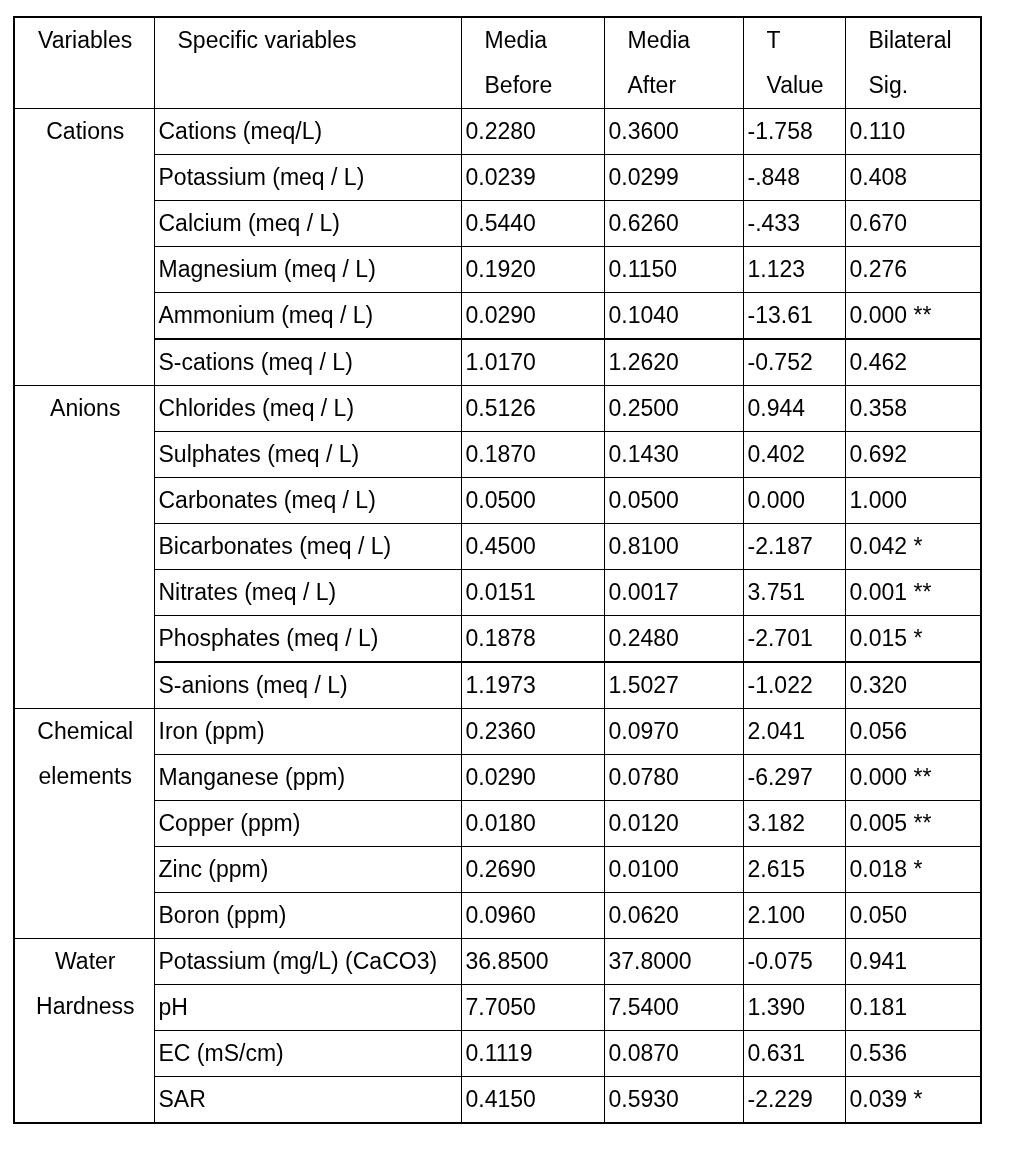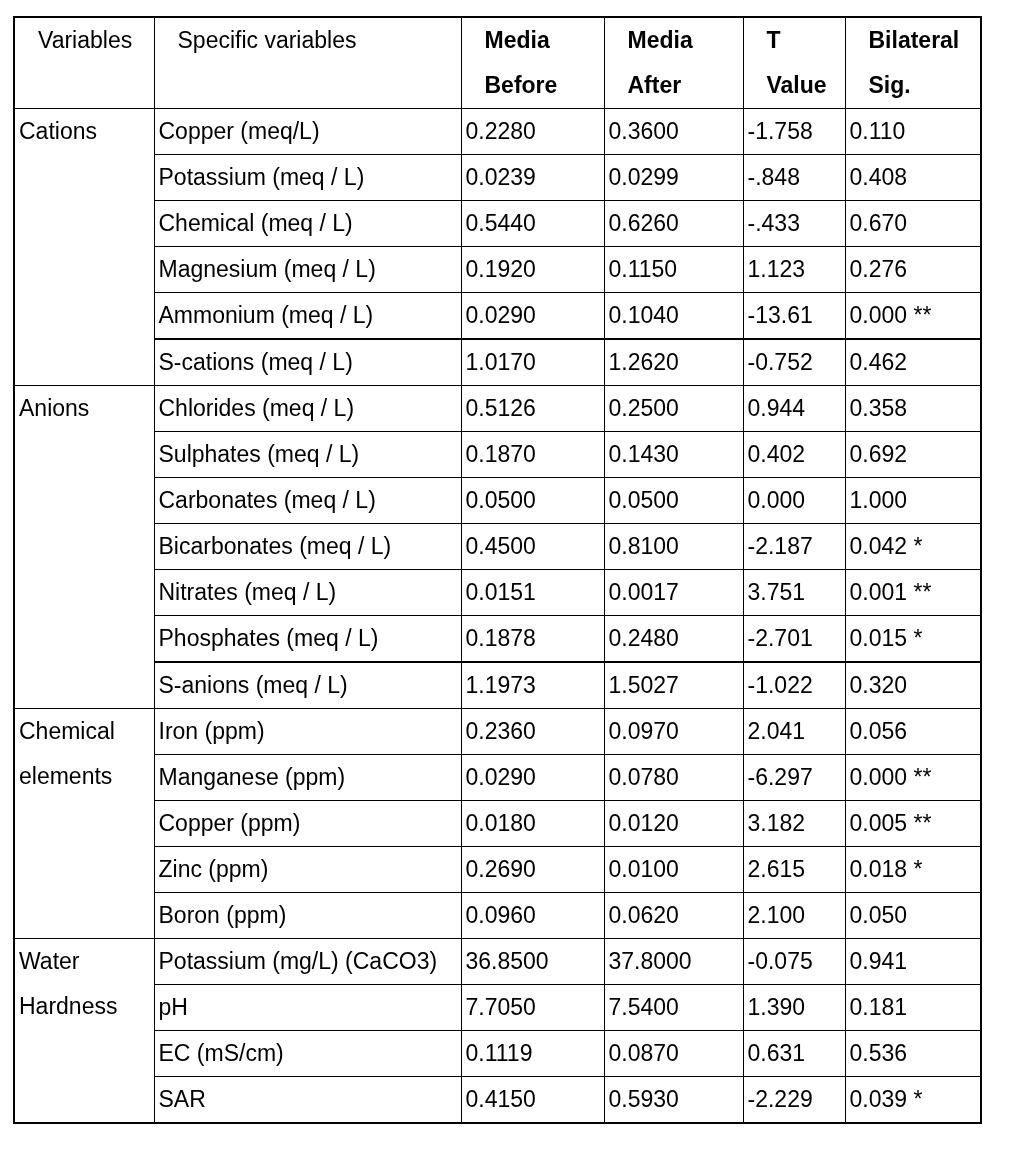--- a/index.html
+++ b/index.html
@@ -36,25 +36,26 @@
     white-space: nowrap;
     overflow: hidden;
   }
   
   table.stats tr.head td {
     height: 90px;
     white-space: pre-line;
     padding-left: 23px;
   }
   table.stats tr.head td.bold {
-    font-weight: bold;
+    font-weight: normal;
   }
   
   table.stats td.group {
     white-space: normal;
+    text-align: center;
   }
   
   table.stats tr.sum td {
     border-top: 2px solid #000000;
     margin-left: 36px;
   }
   col.c1 { width: 140px; }
   col.c2 { width: 307px; }
   col.c3 { width: 143px; }
   col.c4 { width: 139px; }
@@ -84,35 +85,35 @@
       <td class="bold">Media
 After</td>
       <td class="bold">T
 Value</td>
       <td class="bold">Bilateral
 Sig.</td>
     </tr>
 
     <tr>
       <td class="group" rowspan="6">Cations</td>
-      <td>Copper (meq/L)</td>
+      <td>Cations (meq/L)</td>
       <td>0.2280</td>
       <td>0.3600</td>
       <td>-1.758</td>
       <td>0.110</td>
     </tr>
     <tr>
       <td>Potassium (meq / L)</td>
       <td>0.0239</td>
       <td>0.0299</td>
       <td>-.848</td>
       <td>0.408</td>
     </tr>
     <tr>
-      <td>Chemical (meq / L)</td>
+      <td>Calcium (meq / L)</td>
       <td>0.5440</td>
       <td>0.6260</td>
       <td>-.433</td>
       <td>0.670</td>
     </tr>
     <tr>
       <td>Magnesium (meq / L)</td>
       <td>0.1920</td>
       <td>0.1150</td>
       <td>1.123</td>

